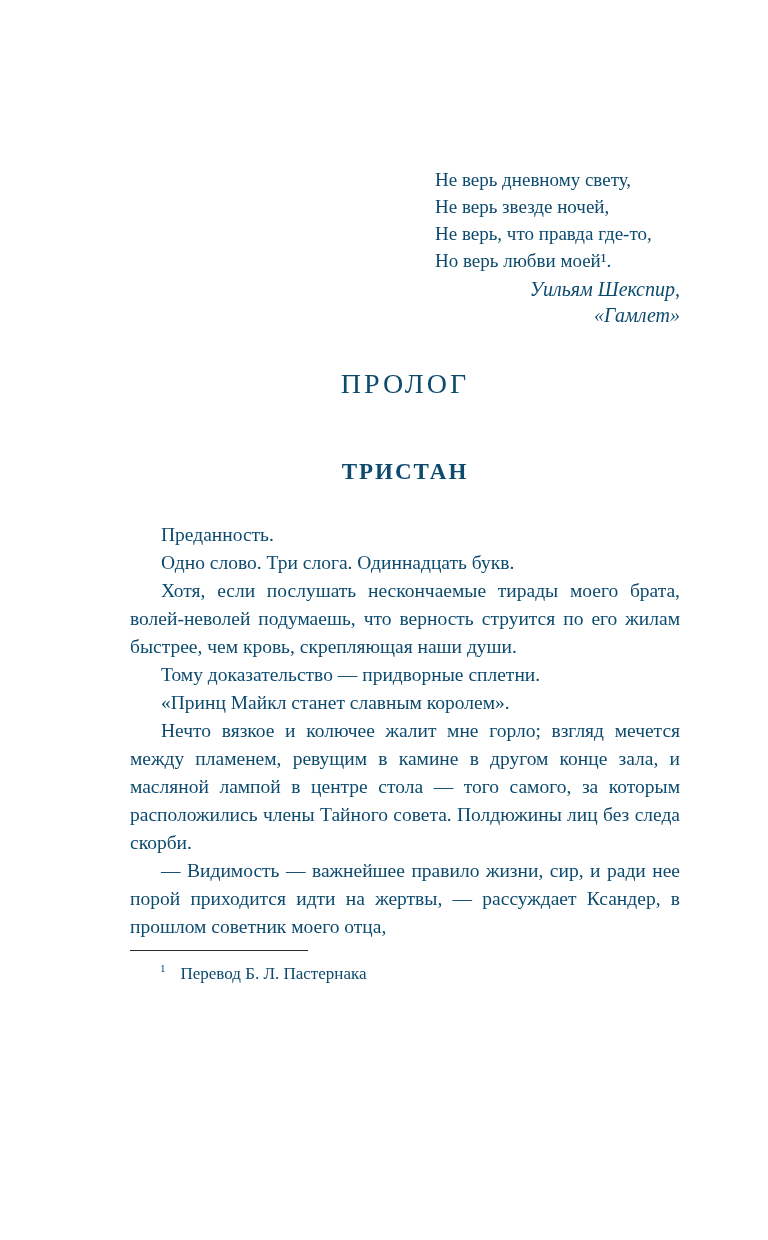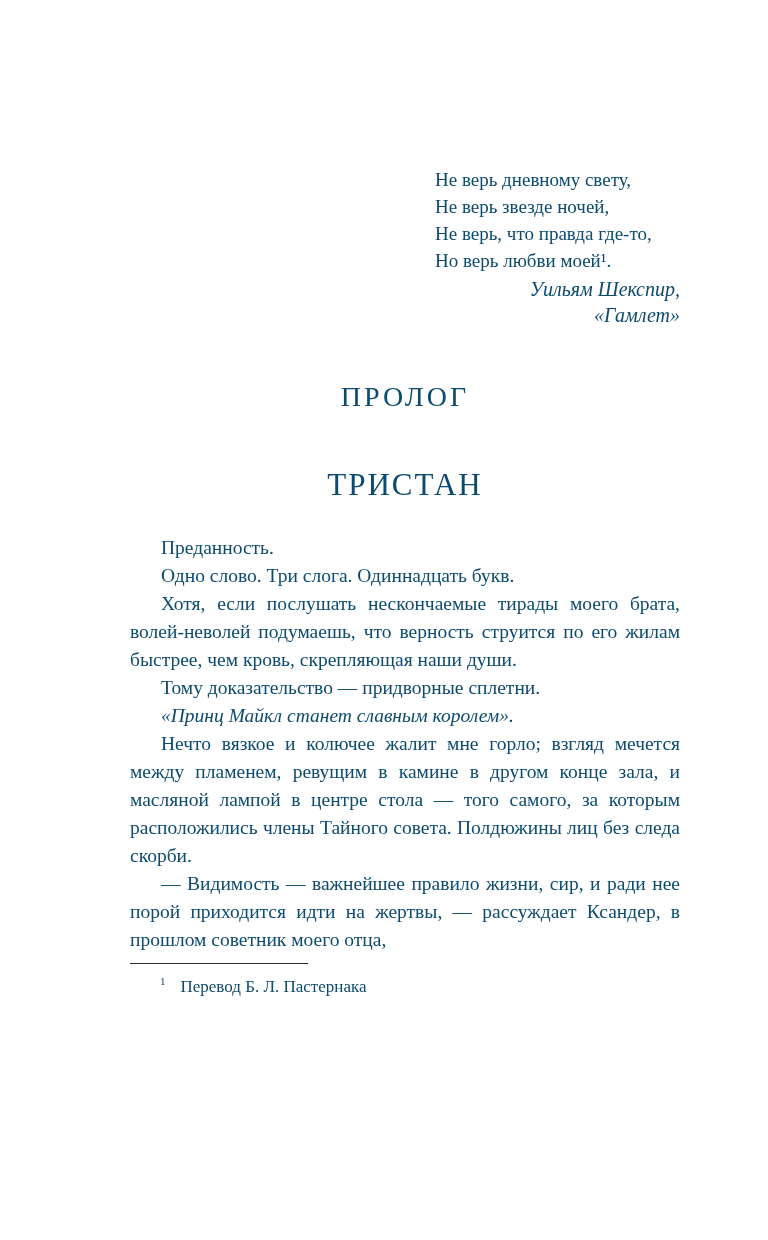--- a/index.html
+++ b/index.html
@@ -30,49 +30,49 @@
   .ep-line { white-space: nowrap; }
   .attribution {
     margin-top: 2px;
     text-align: right;
     font-style: italic;
     font-size: 20px;
     line-height: 26px;
   }
   
   .chapter {
-    margin: 52px 0 0 0;
+    margin: 39px 0 0 0;
     text-align: center;
     font-size: 28px;
     line-height: 34px;
     font-weight: 400;
     letter-spacing: 3px;
   }
   .section {
     margin: 52px 0 0 0;
     text-align: center;
-    font-size: 31px;
+    font-size: 23px;
     line-height: 38px;
-    font-weight: 400;
+    font-weight: 700;
     letter-spacing: 2px;
   }
   
   .body {
     margin-top: 30px;
   }
   .para {
     margin: 0;
     font-size: 19.5px;
     line-height: 28px;
     text-align: justify;
     text-indent: 31px;
     hyphens: auto;
     -webkit-hyphens: auto;
   }
-  .para.italic { font-style: italic; }
+  .para.italic { }
   
   .footnote-area {
     margin-top: 9px;
   }
   .fn-divider {
     width: 178px;
     border-top: 1px solid #2a2a2a;
     height: 0;
   }
   .footnote {

